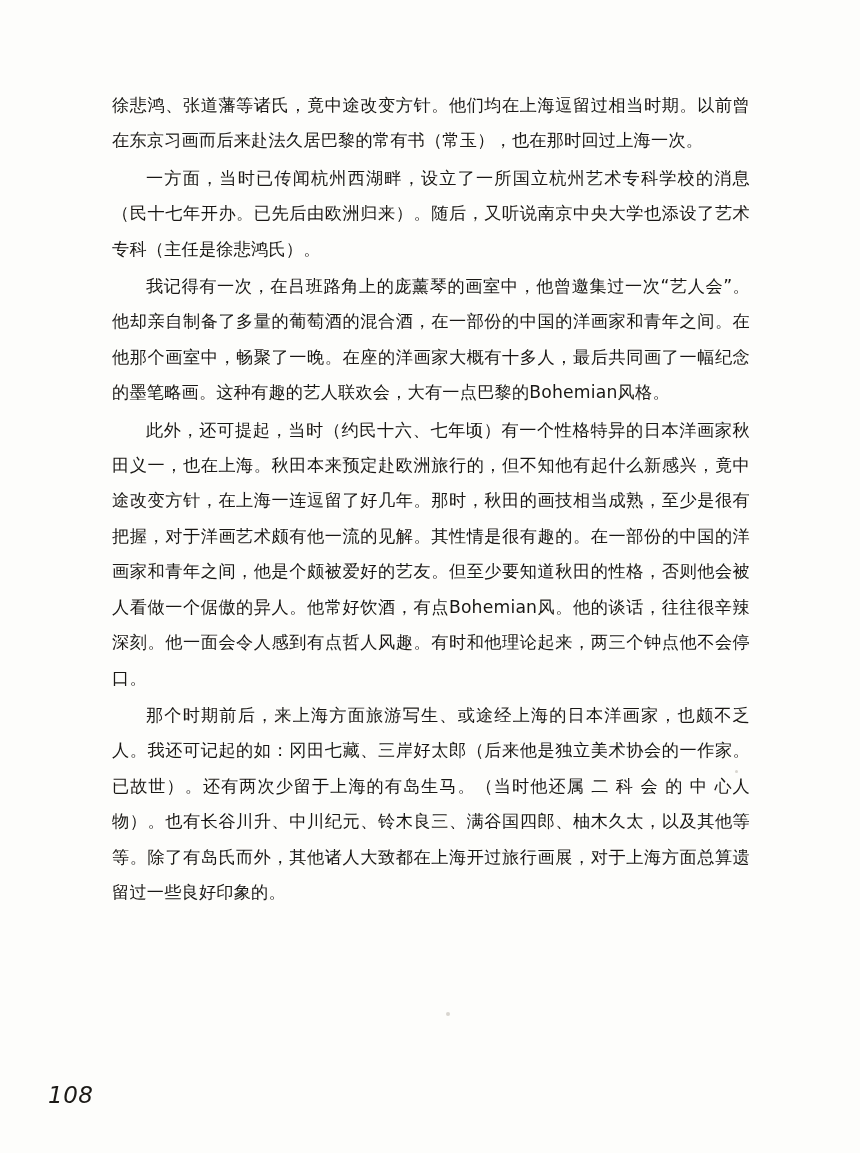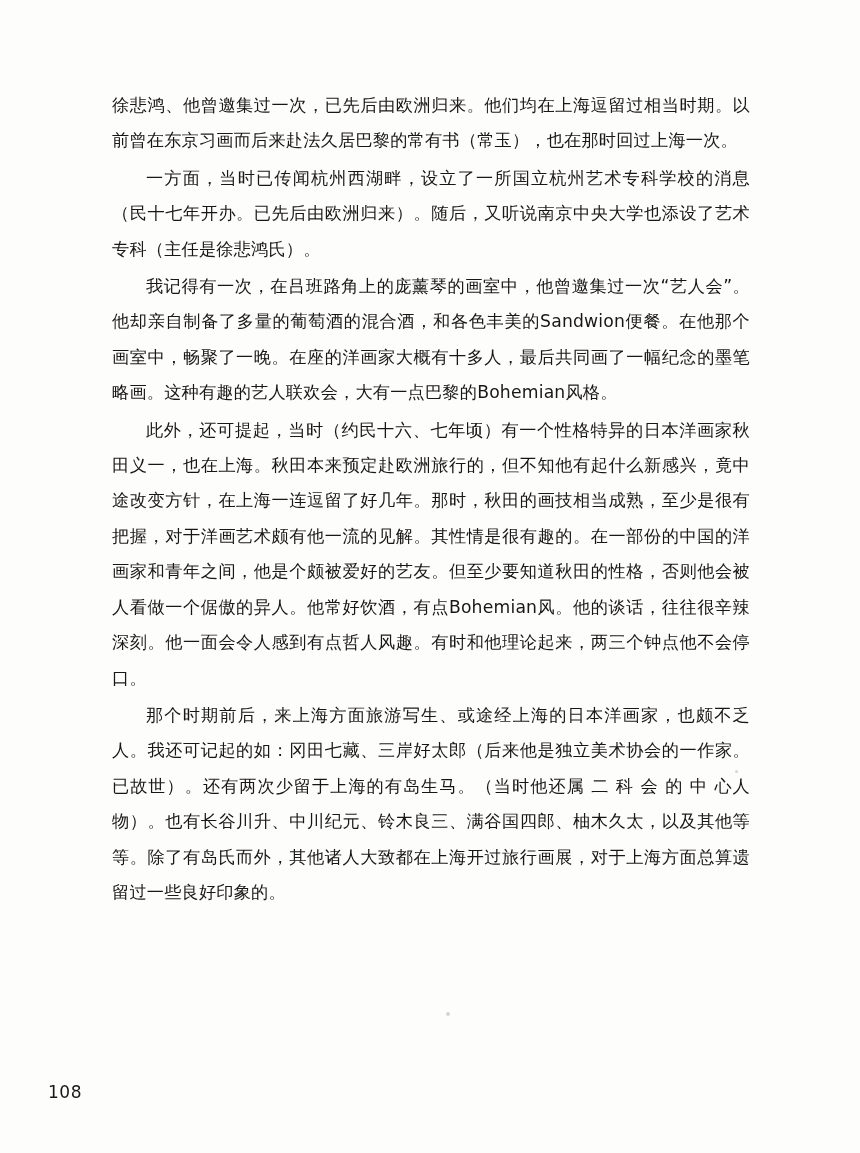--- a/index.html
+++ b/index.html
@@ -39,44 +39,45 @@
     color: #191714;
     text-indent: 0;
   }
   p.indent {
     text-indent: 34px;
   }
   .page-number {
     position: absolute;
     left: 48px;
     top: 1082px;
-    font-size: 17px;
+    font-size: 23px;
     color: #1b1916;
     font-family: "DejaVu Sans", sans-serif;
     letter-spacing: 0.5px;
+    font-style: italic;
   }
   
   .speck {
     position: absolute;
     background: #b9b4ac;
     border-radius: 50%;
     opacity: 0.55;
   }
 </style>
 </head>
 <body>
 
 <div class="page">
 
   <div class="speck" style="left:442px; top:462px; width:3px; height:3px;"></div>
   <div class="speck" style="left:735px; top:770px; width:3px; height:3px;"></div>
   <div class="speck" style="left:446px; top:1012px; width:4px; height:4px;"></div>
 
   <div class="text-column">
-    <p class="para">徐悲鸿、他曾邀集过一次，已先后由欧洲归来。他们均在上海逗留过相当时期。以前曾在东京习画而后来赴法久居巴黎的常有书（常玉），也在那时回过上海一次。</p>
+    <p class="para">徐悲鸿、张道藩等诸氏，竟中途改变方针。他们均在上海逗留过相当时期。以前曾在东京习画而后来赴法久居巴黎的常有书（常玉），也在那时回过上海一次。</p>
     <p class="para indent">一方面，当时已传闻杭州西湖畔，设立了一所国立杭州艺术专科学校的消息（民十七年开办。已先后由欧洲归来）。随后，又听说南京中央大学也添设了艺术专科（主任是徐悲鸿氏）。</p>
-    <p class="para indent">我记得有一次，在吕班路角上的庞薰琴的画室中，他曾邀集过一次“艺人会”。他却亲自制备了多量的葡萄酒的混合酒，和各色丰美的Sandwion便餐。在他那个画室中，畅聚了一晚。在座的洋画家大概有十多人，最后共同画了一幅纪念的墨笔略画。这种有趣的艺人联欢会，大有一点巴黎的Bohemian风格。</p>
+    <p class="para indent">我记得有一次，在吕班路角上的庞薰琴的画室中，他曾邀集过一次“艺人会”。他却亲自制备了多量的葡萄酒的混合酒，在一部份的中国的洋画家和青年之间。在他那个画室中，畅聚了一晚。在座的洋画家大概有十多人，最后共同画了一幅纪念的墨笔略画。这种有趣的艺人联欢会，大有一点巴黎的Bohemian风格。</p>
     <p class="para indent">此外，还可提起，当时（约民十六、七年顷）有一个性格特异的日本洋画家秋田义一，也在上海。秋田本来预定赴欧洲旅行的，但不知他有起什么新感兴，竟中途改变方针，在上海一连逗留了好几年。那时，秋田的画技相当成熟，至少是很有把握，对于洋画艺术颇有他一流的见解。其性情是很有趣的。在一部份的中国的洋画家和青年之间，他是个颇被爱好的艺友。但至少要知道秋田的性格，否则他会被人看做一个倨傲的异人。他常好饮酒，有点Bohemian风。他的谈话，往往很辛辣深刻。他一面会令人感到有点哲人风趣。有时和他理论起来，两三个钟点他不会停口。</p>
     <p class="para indent">那个时期前后，来上海方面旅游写生、或途经上海的日本洋画家，也颇不乏人。我还可记起的如：冈田七藏、三岸好太郎（后来他是独立美术协会的一作家。已故世）。还有两次少留于上海的有岛生马。（当时他还属 二 科 会 的 中 心人物）。也有长谷川升、中川纪元、铃木良三、满谷国四郎、柚木久太，以及其他等等。除了有岛氏而外，其他诸人大致都在上海开过旅行画展，对于上海方面总算遗留过一些良好印象的。</p>
   </div>
 
   <div class="page-number">108</div>
 </div>
 
 </body></html>

